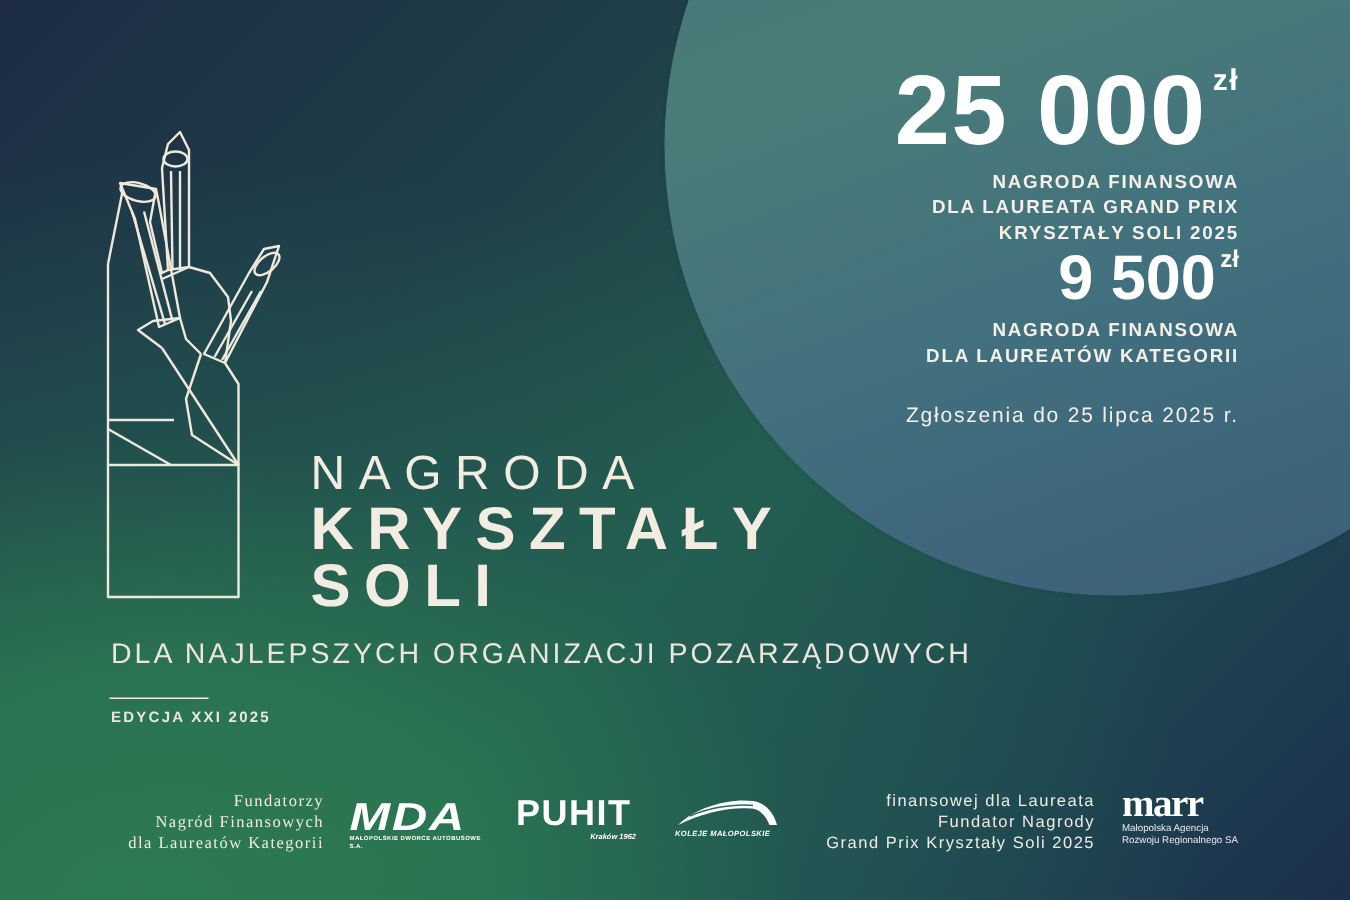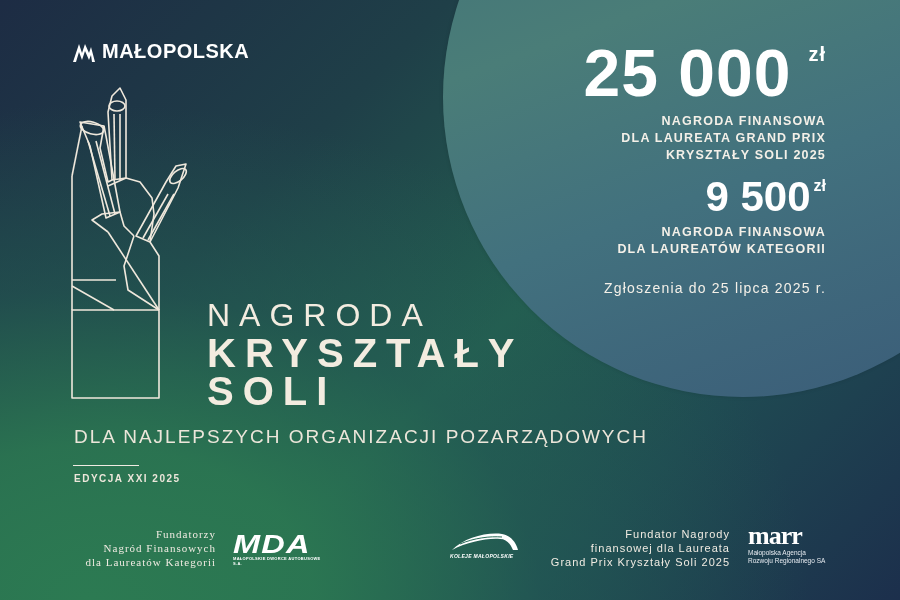--- a/index.html
+++ b/index.html
@@ -26,27 +26,27 @@
   .title { position: absolute; left: 207px; top: 296px; line-height: 38px; }
   .title-1 { font-size: 32px; letter-spacing: 9px; font-weight: normal; }
   .title-2, .title-3 { font-size: 40px; letter-spacing: 9px; font-weight: bold; }
 
   .subtitle { position: absolute; left: 74px; top: 426px; font-size: 19px; letter-spacing: 2px; font-weight: normal; color: #ece6da; }
   .divider { position: absolute; left: 73px; top: 465px; width: 66px; height: 1px; background: #f0ebe2; }
   .edition { position: absolute; left: 74px; top: 473px; font-size: 10px; letter-spacing: 1.5px; font-weight: bold; color: #ece6da; }
 
   .prizes { position: absolute; right: 74px; top: 40px; text-align: right; color: #ffffff; }
   .amount { font-weight: bold; line-height: 1; display: flex; justify-content: flex-end; align-items: flex-start; }
-  .amount-big { font-size: 66px; letter-spacing: 1px; gap: 13px; }
+  .amount-big { font-size: 66px; letter-spacing: 1px; }
   .amount-mid { font-size: 42px; }
   .currency { font-size: 20px; margin-left: 4px; margin-top: 4px; }
   .currency-sm { font-size: 16px; margin-left: 3px; margin-top: 2px; }
   .prize-desc { font-size: 12.5px; font-weight: bold; letter-spacing: 1.2px; line-height: 17px; color: #f4f0e8; }
   .p1 { margin-top: 7px; }
-  .p2amt { margin-top: 12px; }
+  .p2amt { margin-top: 0; }
   .p2 { margin-top: 6px; }
   .deadline { margin-top: 22px; font-size: 14px; letter-spacing: 1.2px; color: #f4f0e8; }
   .deadline b { font-weight: normal; }
 
   .sponsors-left { position: absolute; right: 684px; top: 527px; text-align: right; font-size: 11px; line-height: 14px; letter-spacing: 1px; color: #f0ebe2; font-family: Liberation Serif, serif; }
   .sponsors-right { position: absolute; right: 170px; top: 527px; text-align: right; font-size: 11px; line-height: 14px; letter-spacing: 1px; color: #f0ebe2; }
 
   .mda { position: absolute; left: 233px; top: 533px; width: 90px; height: 32px; }
   .mda-main { font-size: 26px; font-weight: bold; font-style: italic; color: #fff; letter-spacing: 1px; line-height: 22px; transform: scaleX(1.25); transform-origin: left; display: block; }
   .mda-sub { font-size: 4px; color: #fff; font-weight: bold; letter-spacing: 0.3px; display: block; margin-top: 1px; }
@@ -61,26 +61,20 @@
   .marr { position: absolute; left: 748px; top: 524px; width: 84px; height: 44px; }
   .marr-main { font-family: "Liberation Serif", "DejaVu Serif", serif; font-size: 26px; font-weight: bold; color: #fff; line-height: 24px; letter-spacing: -1px; display: block; }
   .marr-sub { font-size: 6.5px; line-height: 8px; color: #e6eaf0; display: block; margin-top: 1px; }
 </style>
 </head>
 <body>
 
 <div class="poster">
   <div class="circle"></div>
 
-  <div class="logo">
-    <svg class="logo-icon" viewBox="0 0 24 22">
-      <path d="M1 21 L7 3 L10 12 L13 3 L17 12 L19 6 L23 21 L20 21 L19 14 L17 19 L13 10 L10 19 L7 11 L4 21 Z" fill="#ffffff"></path>
-    </svg>
-    <span class="logo-text">MAŁOPOLSKA</span>
-  </div>
 
   <svg class="trophy" viewBox="0 0 130 316" fill="none" stroke="#efe8dc" stroke-width="1.6" stroke-linejoin="round">
 
     <rect x="4" y="224" width="87" height="88"></rect>
     <line x1="4" y1="194" x2="4" y2="224"></line>
     <line x1="4" y1="194" x2="48" y2="194"></line>
     <line x1="4" y1="200" x2="46" y2="224"></line>
     <line x1="40" y1="146" x2="91" y2="224"></line>
 
     <line x1="4" y1="194" x2="4" y2="90"></line>
@@ -146,32 +140,36 @@
     <div>Fundatorzy</div>
     <div>Nagród Finansowych</div>
     <div>dla Laureatów Kategorii</div>
   </div>
 
   <div class="mda">
     <span class="mda-main">MDA</span>
     <span class="mda-sub">MAŁOPOLSKIE DWORCE AUTOBUSOWE S.A.</span>
   </div>
 
+  <div class="puhit">
+    <span class="puhit-main">PUHIT</span>
+    <span class="puhit-sub">Kraków 1962</span>
+  </div>
 
   <div class="kolej">
     <svg width="70" height="22" viewBox="0 0 70 22">
       <path d="M2 20 C14 8, 36 2, 52 4 C60 5, 66 12, 68 20 L63 20 C60 13, 56 9, 50 9 C36 8, 18 12, 2 20 Z" fill="#ffffff"></path>
       <path d="M10 14 C24 8, 40 6, 52 7" stroke="#2a6a58" stroke-width="1" fill="none"></path>
     </svg>
     <span class="kolej-text">KOLEJE MAŁOPOLSKIE</span>
   </div>
 
   <div class="sponsors-right">
+    <div>finansowej dla Laureata</div>
     <div>Fundator Nagrody</div>
-    <div>finansowej dla Laureata</div>
     <div>Grand Prix Kryształy Soli 2025</div>
   </div>
 
   <div class="marr">
     <span class="marr-main">marr</span>
     <span class="marr-sub">Małopolska Agencja</span>
     <span class="marr-sub" style="margin-top:0">Rozwoju Regionalnego SA</span>
   </div>
 </div>
 

